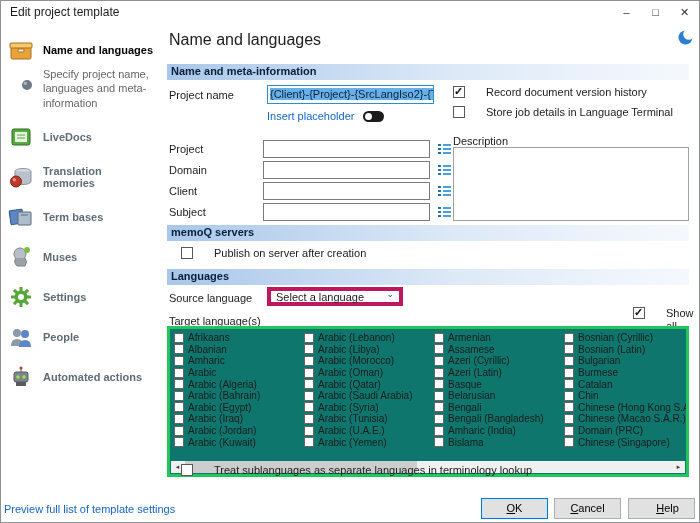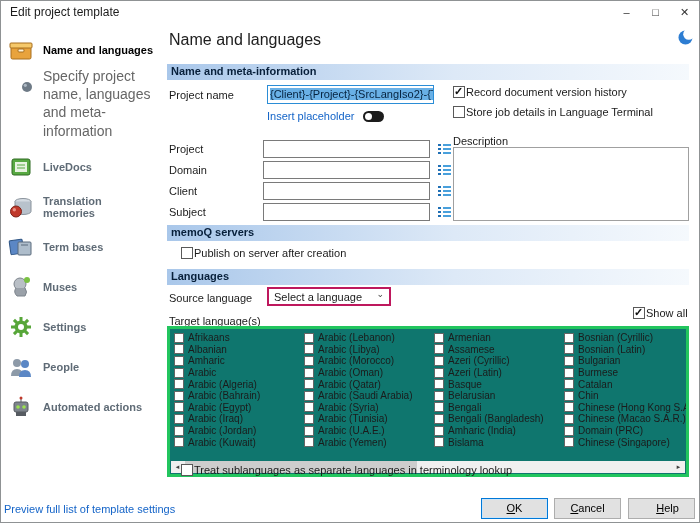--- a/index.html
+++ b/index.html
@@ -16,21 +16,21 @@
   .win-btn { width:29px; height:22px; display:flex; align-items:center; justify-content:center;
              font-size:11px; color:#333; cursor:default; }
 
   
   #sidebar { position:absolute; left:0; top:24px; width:160px; bottom:36px; background:#fff; padding-top:8px; }
   .side-item { height:34px; padding:0 6px; display:flex; align-items:center; gap:8px; margin-top:6px; }
   .side-item:first-child { margin-top:0; }
   .side-icon { width:28px; height:26px; flex:0 0 28px; display:flex; align-items:center; justify-content:center; }
   .side-label { font-size:11px; font-weight:bold; color:#5f6b76; line-height:1.1; }
   .side-item.selected .side-label { color:#000; }
-  .side-desc { position:relative; margin:0 8px 10px 42px; font-size:14px; color:#666; line-height:1.3; }
+  .side-desc { position:relative; margin:0 8px 10px 42px; font-size:11px; color:#666; line-height:1.3; }
   .side-desc .mini-icon { position:absolute; left:-22px; top:12px; }
 
   
   #main { position:absolute; left:160px; top:22px; right:0; bottom:0; }
   #page-title { position:absolute; left:8px; top:8px; font-size:16px; color:#202020; }
   #logo { position:absolute; left:517px; top:7px; }
 
   .sec { position:absolute; left:6px; width:522px; height:16px; font-size:11px; font-weight:bold;
          color:#071f3a; padding:1px 4px 0 4px;
          background:linear-gradient(to right,#a9c7ea,#dde9f7 55%,#f5f9fd); }
@@ -50,38 +50,38 @@
   .toggle .knob { position:absolute; left:2px; top:2px; width:7px; height:7px; border-radius:50%; background:#fff; }
 
   .frow { position:absolute; left:8px; height:18px; display:flex; align-items:center; }
   .frow .flabel { width:94px; font-size:11px; }
   .tb { border:1px solid #7a7a7a; background:#fff; height:18px; font-size:11px;
         font-family:inherit; padding:0 3px; }
   .frow .tb { width:167px; }
   .picker { margin-left:6px; width:17px; height:15px; display:flex; align-items:center; justify-content:center; cursor:pointer; }
   #frow-0 { top:117px; } #frow-1 { top:138px; } #frow-2 { top:159px; } #frow-3 { top:180px; }
 
-  .cbrow { display:flex; align-items:flex-start; gap:1px; cursor:default; }
+  .cbrow { display:flex; align-items:flex-start; gap:21px; cursor:default; }
   .cb { width:12px; height:12px; border:1px solid #595959; background:#fff;
         display:inline-block; position:relative; flex:0 0 12px; }
   .cb.checked::after { content:"✓"; position:absolute; left:0px; top:-2px; font-size:11px;
                        font-weight:bold; color:#111; }
   .cbrow .cblabel { font-size:11px; line-height:13px; }
 
   #cb-history { position:absolute; left:292px; top:63px; }
   #cb-jobdetails { position:absolute; left:292px; top:83px; }
   #desc-label { position:absolute; left:292px; top:112px; }
   #desc-box { position:absolute; left:292px; top:124px; width:236px; height:74px;
               border:1px solid #a0a0a0; resize:none; font-family:inherit; font-size:11px; }
 
   #cb-publish { position:absolute; left:20px; top:224px; }
 
   #src-label { position:absolute; left:8px; top:269px; }
-  #src-dd { position:absolute; left:106px; top:264px; width:124px; height:19px;
-            border:2px solid #be185d; background:#fff; display:flex; align-items:center;
+  #src-dd { position:absolute; left:106px; top:264px; width:136px; height:19px;
+            border:4px solid #be185d; background:#fff; display:flex; align-items:center;
             font-size:11px; padding:0 5px; cursor:default; }
   .dd-arrow { margin-left:auto; color:#444; font-size:9px; }
   .dd-arrow::after { content:"⌄"; position:relative; top:-3px; }
 
   #cb-showall { position:absolute; left:472px; top:284px; }
   #target-label { position:absolute; left:8px; top:292px; }
 
   #lang-list { position:absolute; left:6px; top:303px; width:522px; height:151px;
                border:3px solid #22c55e; background:#0f766e; overflow:hidden; }
   .lang-col { position:absolute; top:3px; width:128px; }

